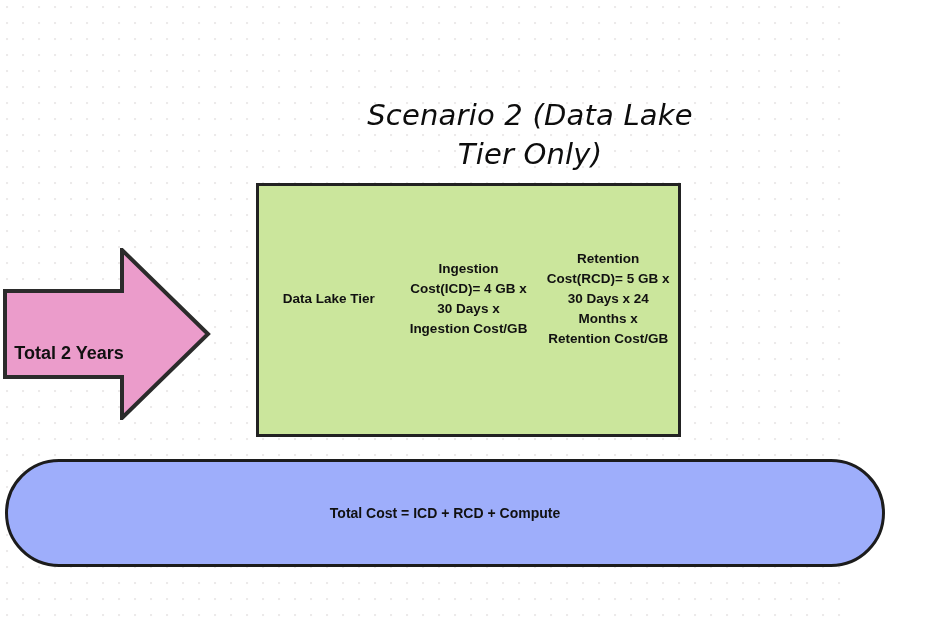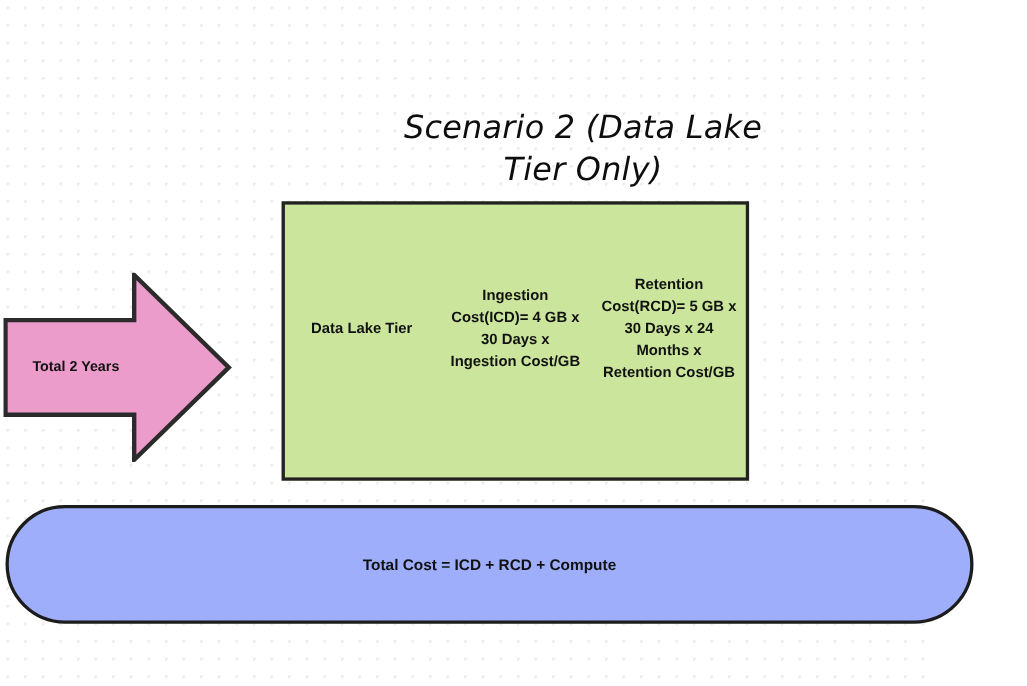--- a/index.html
+++ b/index.html
@@ -77,24 +77,24 @@
     position: absolute;
     left: 3px;
     top: 248px;
     width: 208px;
     height: 172px;
   }
   #arrow-wrap svg { display: block; }
   #arrow-label {
     position: absolute;
     left: 10px;
-    top: 77px;
+    top: 95px;
     width: 112px;
     text-align: center;
-    font-size: 13px;
+    font-size: 18px;
     font-weight: bold;
     color: #111111;
     pointer-events: none;
   }
 
   
   #blue-stadium {
     position: absolute;
     left: 5px;
     top: 459px;

